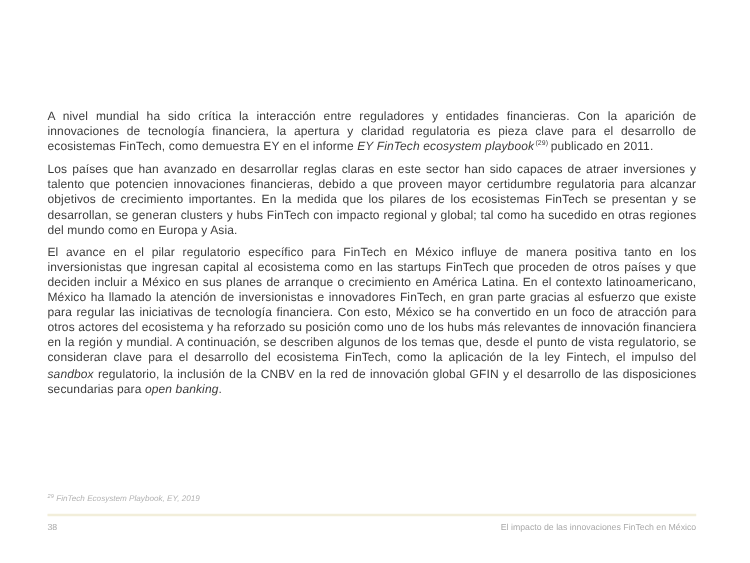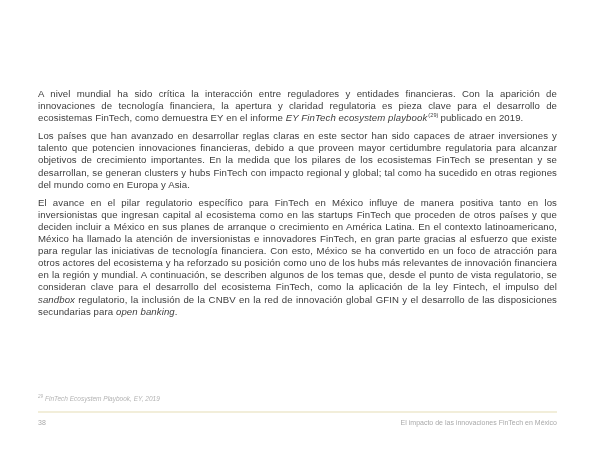--- a/index.html
+++ b/index.html
@@ -78,21 +78,21 @@
     color: #a9a9a9;
   }
 </style>
 </head>
 <body>
 
 <div class="page">
 
   <main class="content">
 
-    <p><span>A nivel mundial ha sido crítica la interacción entre reguladores y entidades financieras. Con la aparición de innovaciones de tecnología financiera, la apertura y claridad regulatoria es pieza clave para el desarrollo de ecosistemas FinTech, como demuestra EY en el informe </span><em>EY FinTech ecosystem playbook</em><sup>(29)</sup><span>publicado en 2019.</span></p>
+    <p><span>A nivel mundial ha sido crítica la interacción entre reguladores y entidades financieras. Con la aparición de innovaciones de tecnología financiera, la apertura y claridad regulatoria es pieza clave para el desarrollo de ecosistemas FinTech, como demuestra EY en el informe </span><em>EY FinTech ecosystem playbook</em><sup>(29)</sup><span>publicado en 2011.</span></p>
 
     <p><span>Los países que han avanzado en desarrollar reglas claras en este sector han sido capaces de atraer inversiones y talento que potencien innovaciones financieras, debido a que proveen mayor certidumbre regulatoria para alcanzar objetivos de crecimiento importantes. En la medida que los pilares de los ecosistemas FinTech se presentan y se desarrollan, se generan clusters y hubs FinTech con impacto regional y global; tal como ha sucedido en otras regiones del mundo como en Europa y Asia.</span></p>
 
     <p><span>El avance en el pilar regulatorio específico para FinTech en México influye de manera positiva tanto en los inversionistas que ingresan capital al ecosistema como en las startups FinTech que proceden de otros países y que deciden incluir a México en sus planes de arranque o crecimiento en América Latina. En el contexto latinoamericano, México ha llamado la atención de inversionistas e innovadores FinTech, en gran parte gracias al esfuerzo que existe para regular las iniciativas de tecnología financiera. Con esto, México se ha convertido en un foco de atracción para otros actores del ecosistema y ha reforzado su posición como uno de los hubs más relevantes de innovación financiera en la región y mundial. A continuación, se describen algunos de los temas que, desde el punto de vista regulatorio, se consideran clave para el desarrollo del ecosistema FinTech, como la aplicación de la ley Fintech, el impulso del </span><em>sandbox</em><span> regulatorio, la inclusión de la CNBV en la red de innovación global GFIN y el desarrollo de las disposiciones secundarias para </span><em>open banking</em><span>.</span></p>
 
   </main>
 
   <div class="footnote"><sup>29</sup><span>FinTech Ecosystem Playbook, EY, 2019</span></div>
 
   <div class="footer-rule"></div>

